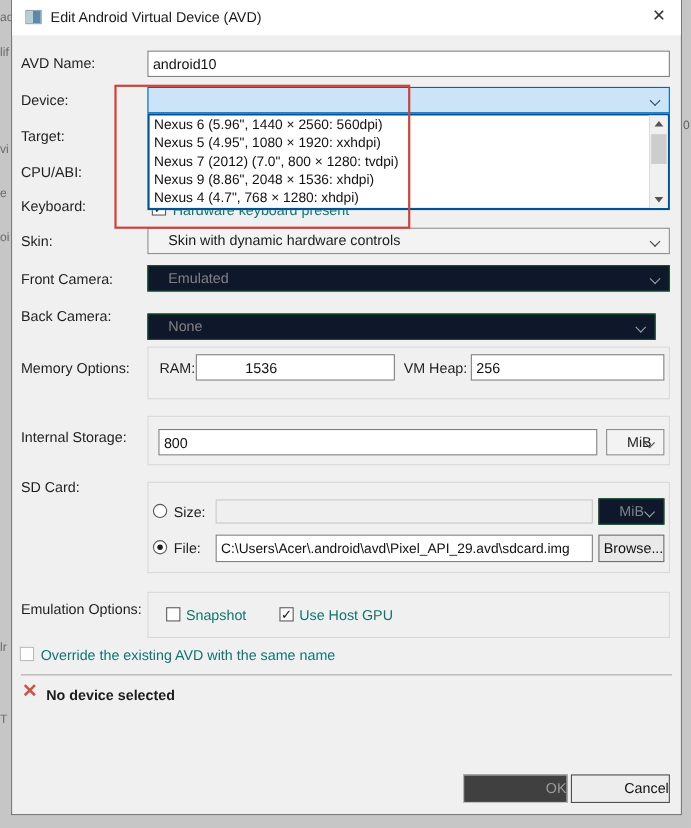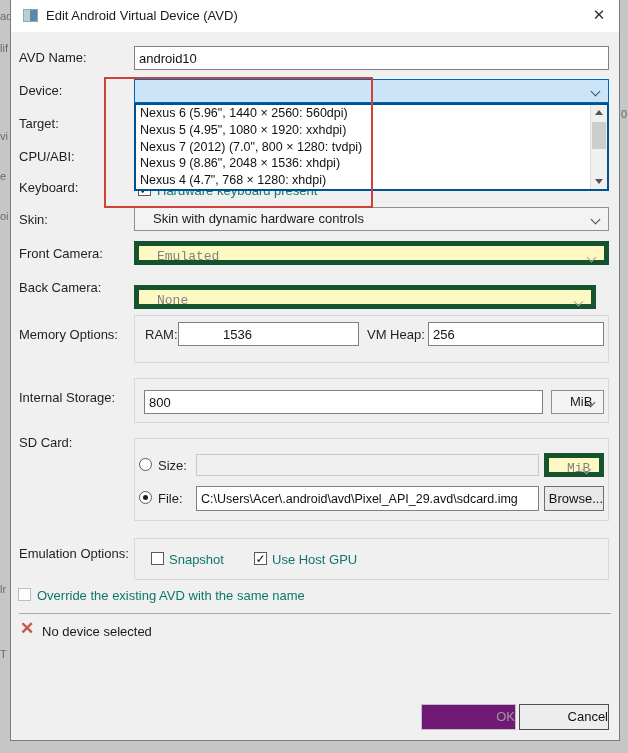--- a/index.html
+++ b/index.html
@@ -24,21 +24,21 @@
 
   .lbl { position:absolute; left:8px; font-size:13px; color:#1f1f1f; white-space:nowrap; }
   .lbl-dis { color:#9f9f9f; }
 
   .tinput { position:absolute; background:#fff; border:1px solid #808080;
     font-family:"Liberation Sans",sans-serif; font-size:13px; color:#111; padding:0 4px; }
   .tinput-dis { background:#efefef; border:1px solid #c9c9c9; }
 
   .combo { position:absolute; height:24px; background:#f3f3f3; border:1px solid #8f8f8f;
     font-size:13px; color:#1b1b1b; line-height:22px; padding-left:18px; }
-  .combo-dis { background:#fef9c3; border:5px solid #14532d; color:#828282;font-family:Liberation Mono, monospace; }
+  .combo-dis { background:#0f172a; border:1px solid #14532d; color:#828282; }
   .combo-focus { background:#cce4f7; border:1px solid #0064b7; }
   .chev { position:absolute; right:9px; top:8px; width:7px; height:7px;
     border-right:1.6px solid #484848; border-bottom:1.6px solid #484848;
     transform:rotate(45deg); }
   .chev-dis { border-color:#a3a3a3; }
 
   .groupbox { position:absolute; border:1px solid #d9d9d9; }
 
   #device-list { position:absolute; left:123px; top:103px; width:475px; height:88px;
     background:#fff; border:2px solid #00538f; z-index:5; }
@@ -62,29 +62,29 @@
     border:1px solid #5a5a5a; font-size:12px; line-height:12px; text-align:center; color:#111; }
   .checkbox-dis { border:1px solid #bcbcbc; background:#fdfdfd; }
   .cb-label { position:absolute; font-size:13px; color:#0f766e; white-space:nowrap; }
 
   .radio { position:absolute; width:13px; height:13px; border-radius:50%;
     background:#fff; border:1px solid #5a5a5a; }
   .radio-dot { position:absolute; left:3px; top:3px; width:5px; height:5px;
     border-radius:50%; background:#1d1d1d; }
 
   .btn { position:absolute; height:26px; font-size:13px; text-align:right; line-height:24px; }
-  #ok-btn { left:410px; top:704px; width:95px; background:#701a75;
+  #ok-btn { left:410px; top:704px; width:95px; background:#404040;
     border:1px solid #bfbfbf; color:#9b9b9b; }
   #cancel-btn { left:508px; top:704px; width:90px; background:#ededed;
     border:1px solid #4f4f4f; color:#111; }
 
   #separator { position:absolute; left:8px; top:613px; width:592px; height:1px; background:#a8a8a8; }
   #status-x { position:absolute; left:9px; top:618px; font-size:17px; font-weight:bold;
     color:#c7564a; }
-  #status-text { position:absolute; left:31px; top:624px; font-size:13px; color:#1b1b1b; }
+  #status-text { position:absolute; left:31px; top:624px; font-size:13px; color:#1b1b1b;font-weight:bold; }
 </style>
 </head>
 <body>
 
 <div id="stage">
 
   <div class="frag" style="top:10px">ac</div>
   <div class="frag" style="top:42px">lif</div>
   <div class="frag" style="top:130px">vi</div>
   <div class="frag" style="top:170px">e</div>

